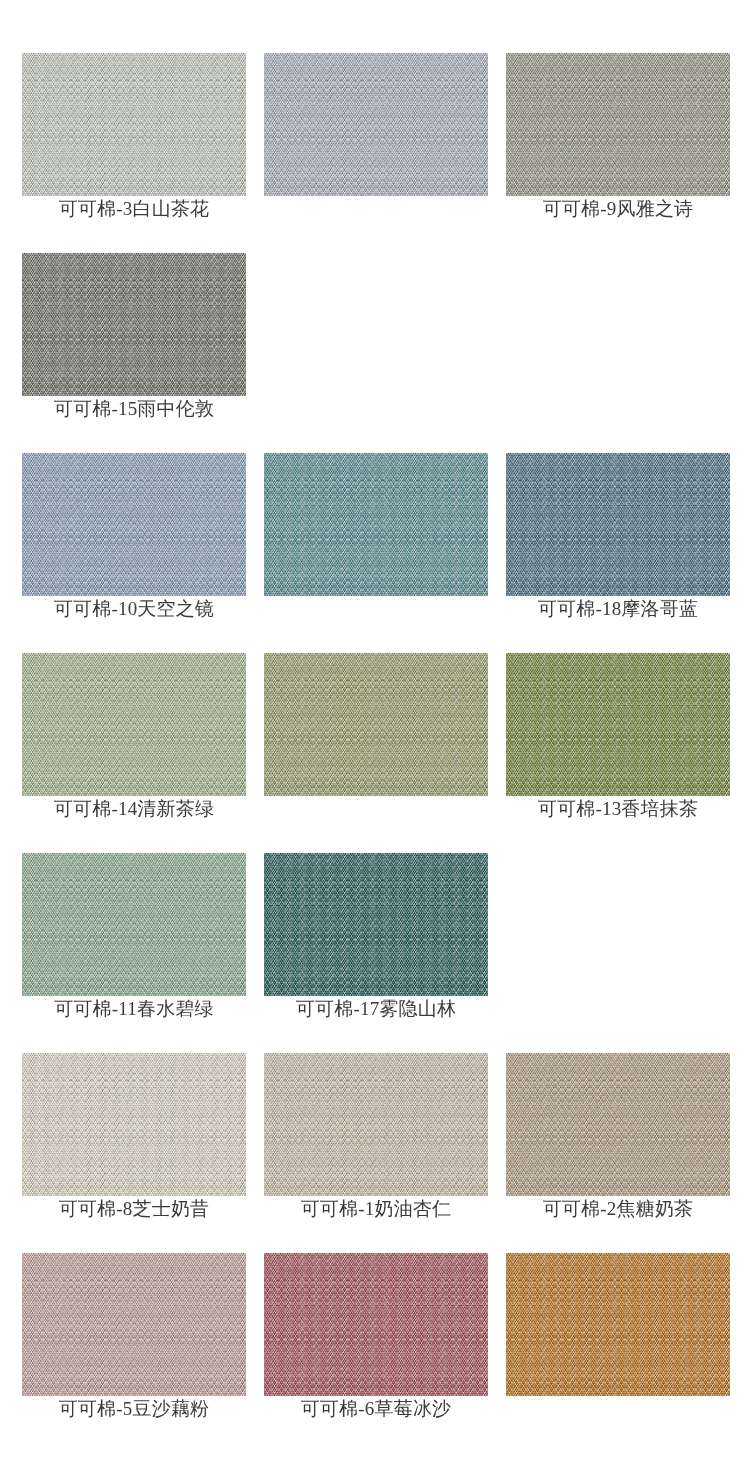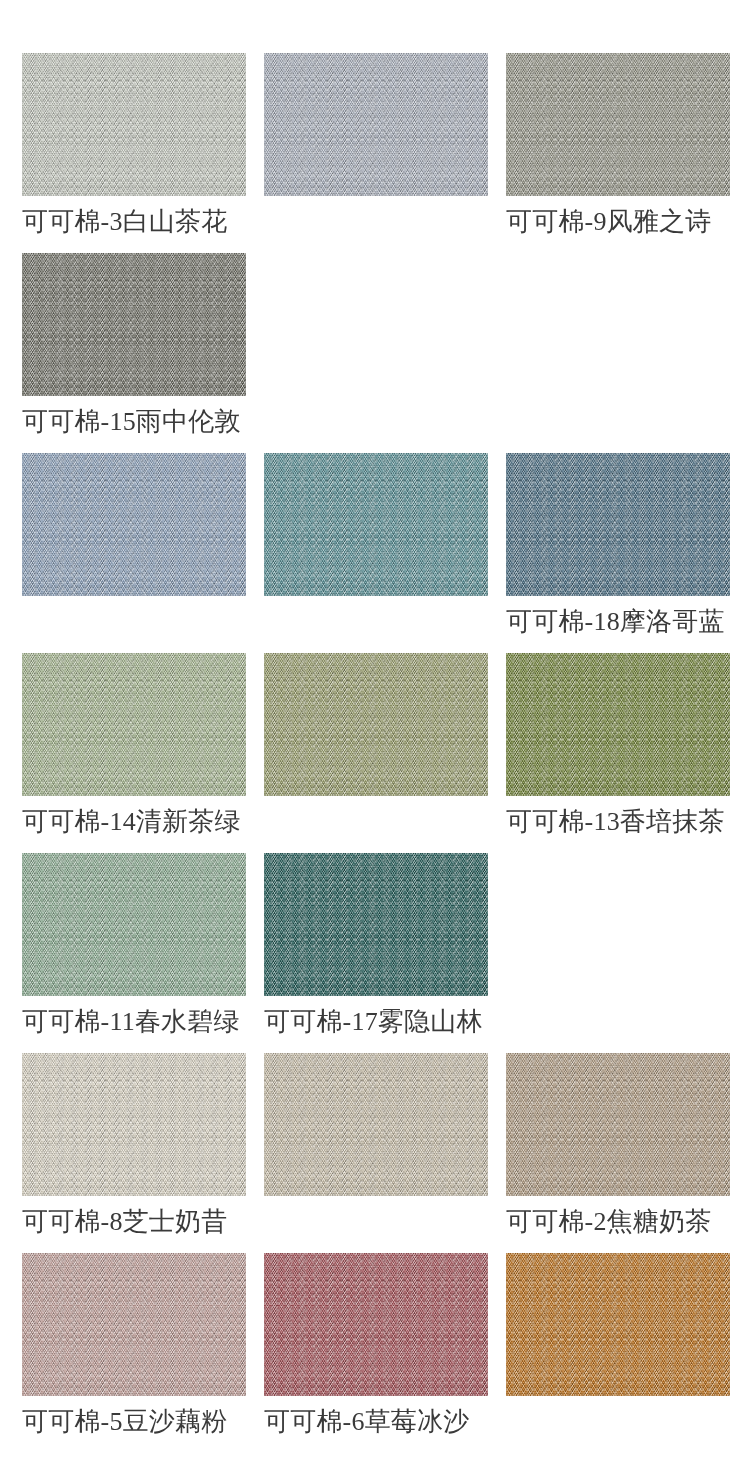--- a/index.html
+++ b/index.html
@@ -107,27 +107,27 @@
     inset: 0;
     background-image:
       repeating-linear-gradient(0deg,
         rgba(0,0,0,0.045) 0px,
         rgba(0,0,0,0.045) 1px,
         rgba(255,255,255,0.05) 1px,
         rgba(255,255,255,0.05) 2px);
   }
 
   .swatch-label {
-    margin-top: 13px;
-    font-size: 26px;
+    font-size: 19px;
     line-height: 26px;
     color: #3a3a3a;
     letter-spacing: 0.2px;
     white-space: nowrap;
     font-family: "Liberation Serif", "DejaVu Serif", serif;
+    text-align: center;
   }
 </style>
 </head>
 <body>
 
 <div class="catalog">
     <div class="swatch-group">
       <div class="swatch-row">
         <div class="swatch-cell">
           <div class="swatch-tile" style="background-color: rgb(201, 205, 195);">
@@ -165,20 +165,21 @@
       </div>
     </div>
     <div class="swatch-group">
       <div class="swatch-row">
         <div class="swatch-cell">
           <div class="swatch-tile" style="background-color: rgb(143, 164, 189);">
             <div class="weave"></div>
             <div class="weave2"></div>
             <div class="grain"></div>
           </div>
+          <div class="swatch-label">可可棉-10天空之镜</div>
         </div>
         <div class="swatch-cell">
           <div class="swatch-tile" style="background-color: rgb(91, 145, 151);">
             <div class="weave"></div>
             <div class="weave2"></div>
             <div class="grain"></div>
           </div>
         </div>
         <div class="swatch-cell">
           <div class="swatch-tile" style="background-color: rgb(79, 114, 135);">
@@ -244,20 +245,21 @@
             <div class="grain"></div>
           </div>
           <div class="swatch-label">可可棉-8芝士奶昔</div>
         </div>
         <div class="swatch-cell">
           <div class="swatch-tile" style="background-color: rgb(205, 195, 174);">
             <div class="weave"></div>
             <div class="weave2"></div>
             <div class="grain"></div>
           </div>
+          <div class="swatch-label">可可棉-1奶油杏仁</div>
         </div>
         <div class="swatch-cell">
           <div class="swatch-tile" style="background-color: rgb(181, 160, 135);">
             <div class="weave"></div>
             <div class="weave2"></div>
             <div class="grain"></div>
           </div>
           <div class="swatch-label">可可棉-2焦糖奶茶</div>
         </div>
       </div>

